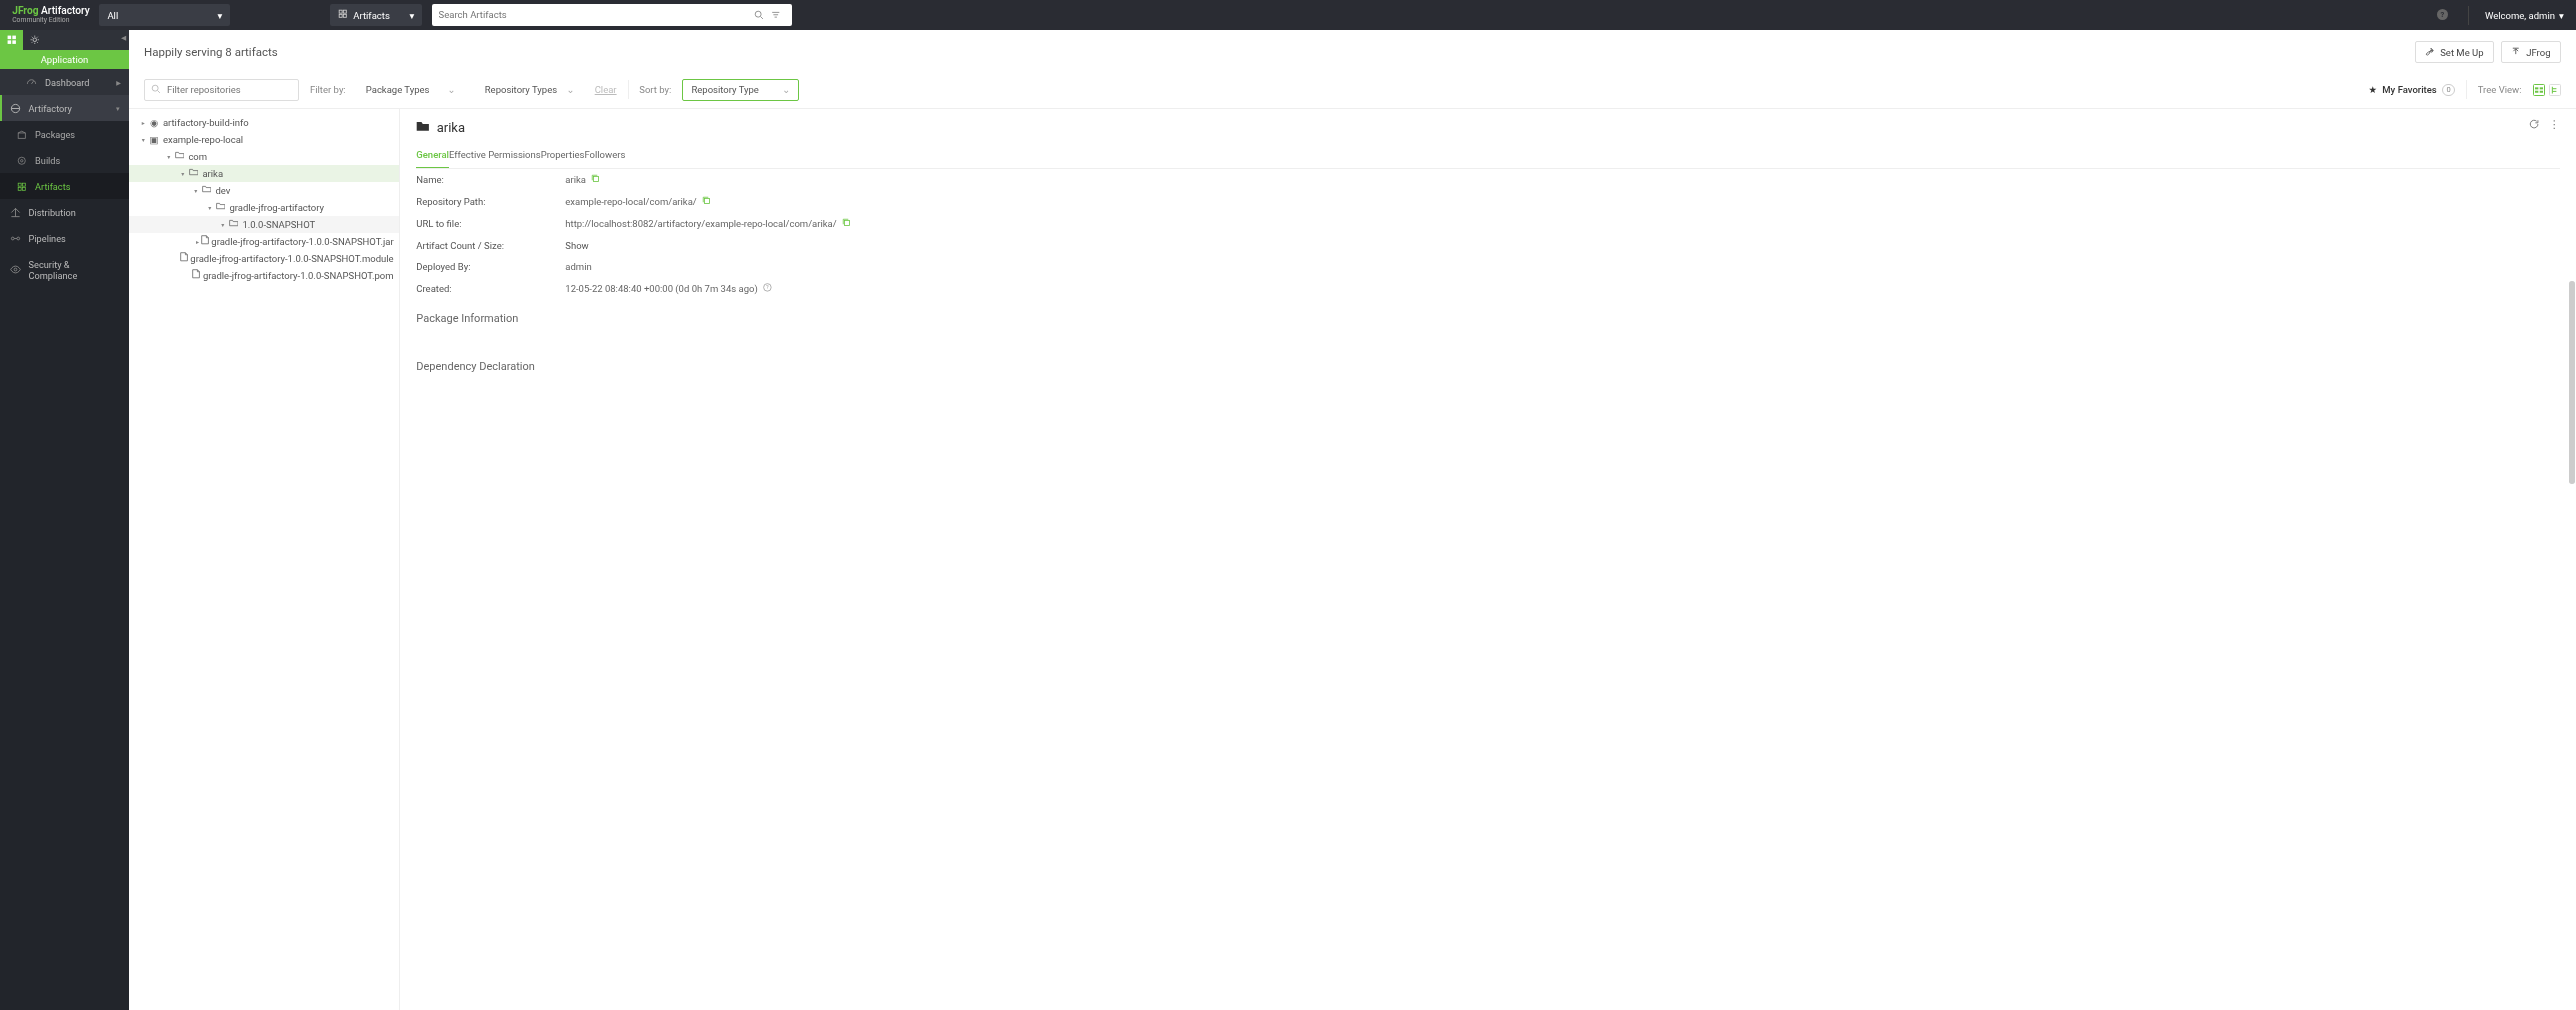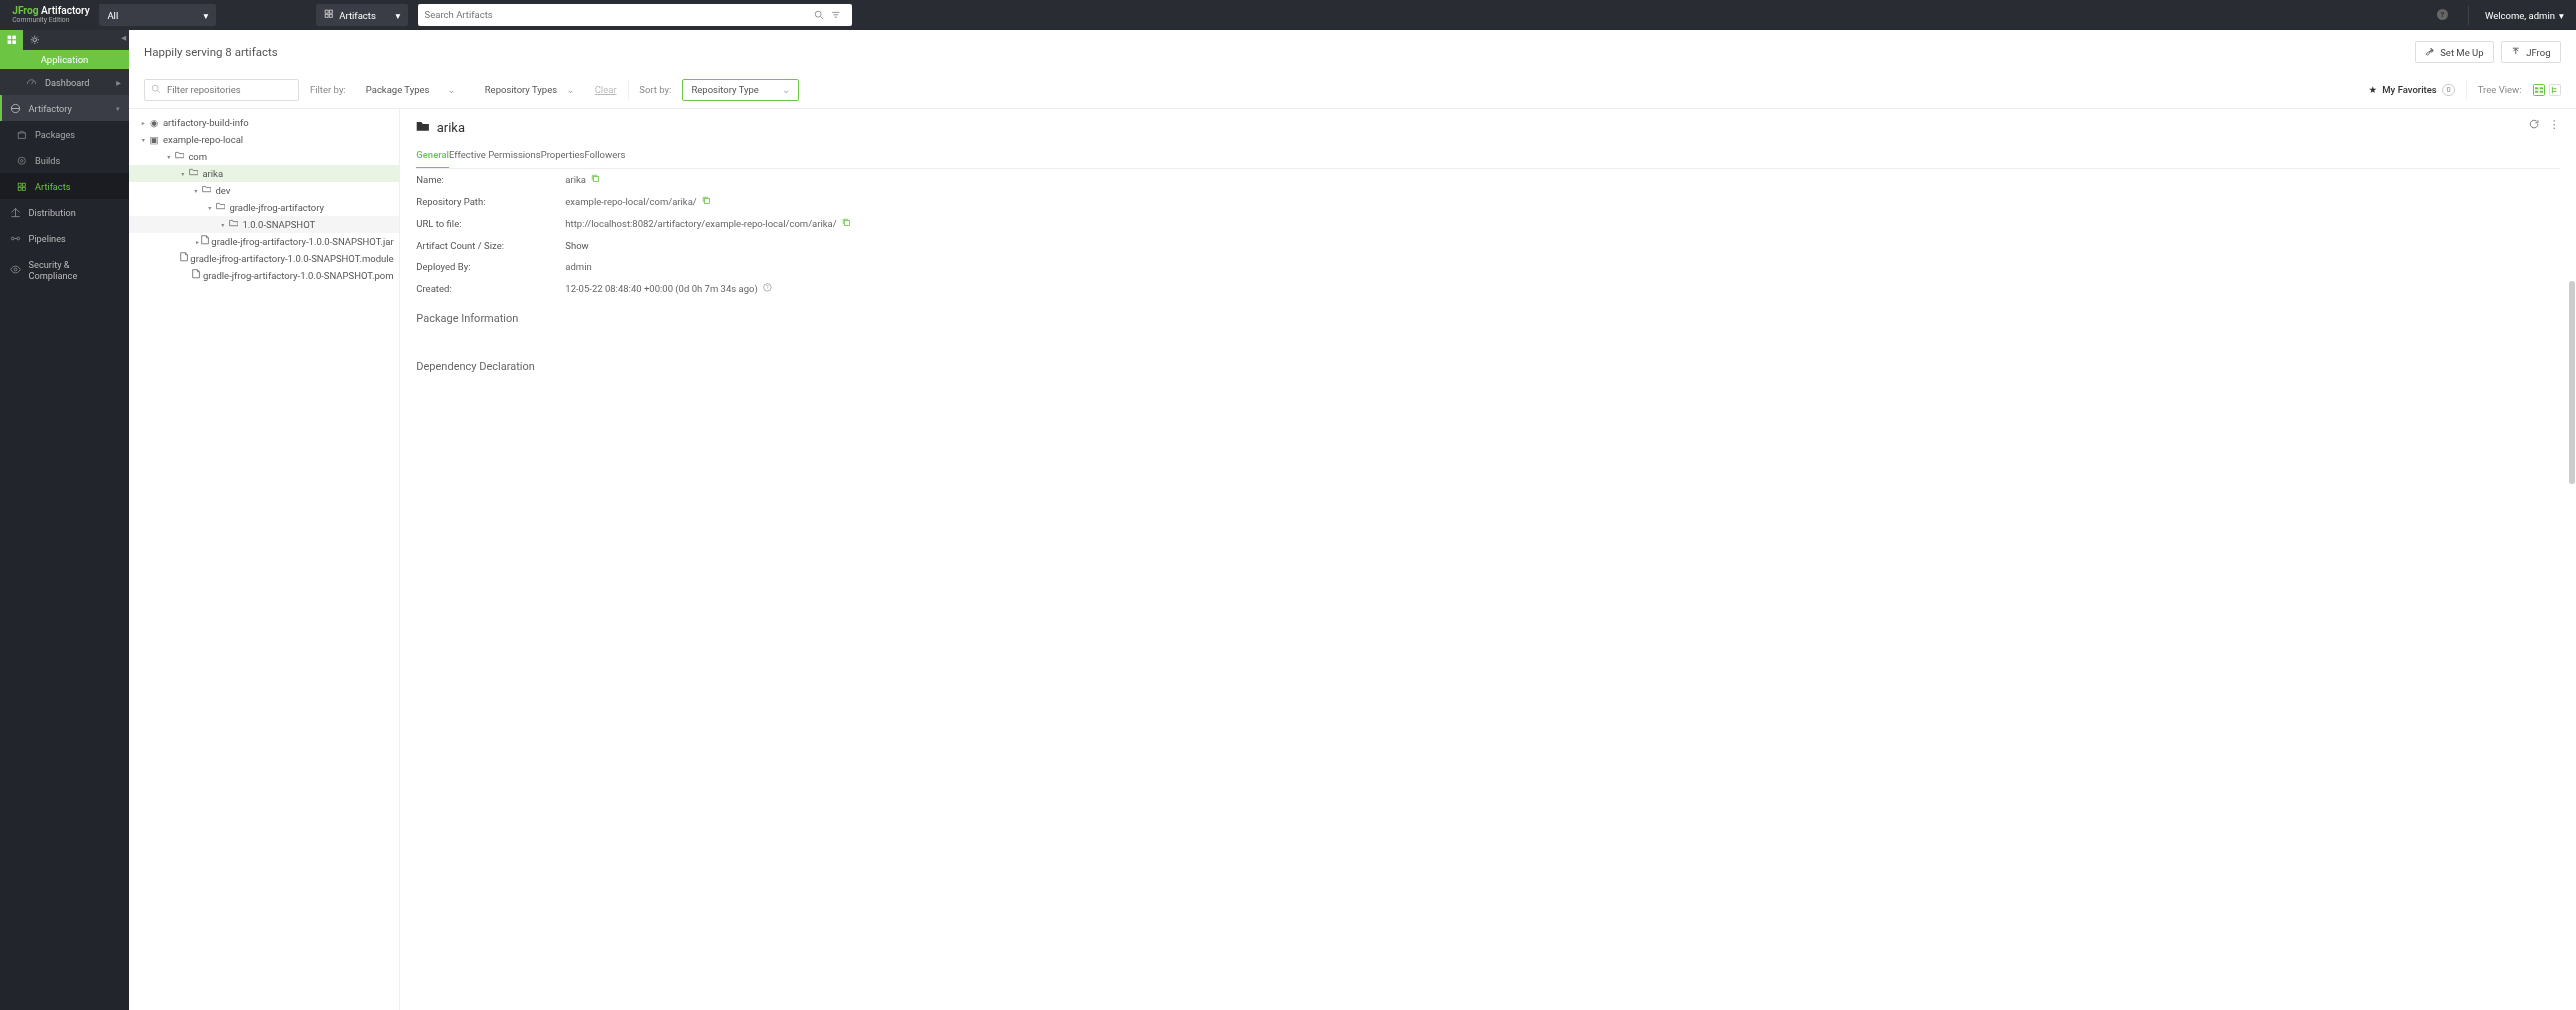--- a/index.html
+++ b/index.html
@@ -6,23 +6,23 @@
 body { background: #fff; color: #333; font-size: 9.5px; }
 .app { display: flex; flex-direction: column; height: 100vh; }
 
 
 .topbar { display: flex; align-items: center; height: 30px; background: #2a2c33; color: #fff; padding: 0 12.2px; gap: 9.5px; }
 .logo { display: flex; flex-direction: column; line-height: 1; }
 .logo-main { font-size: 10.2px; font-weight: 500; }
 .logo-main .j { color: #6cc644; font-weight: 700; }
 .logo-sub { font-size: 6.8px; color: #aaa; margin-top: 1.4px; }
 .topbar .dropdown { display: flex; align-items: center; background: #3a3d45; border-radius: 2px; height: 22px; padding: 0 8.1px; gap: 8.1px; cursor: pointer; font-size: 9.5px; }
-.topbar .dropdown.all { width: 117px; justify-content: space-between; }
+.topbar .dropdown.all { width: 131px; justify-content: space-between; }
 .topbar .dropdown.artifacts { width: 92px; justify-content: space-between; }
-.search-wrap { display: flex; align-items: center; background: #fff; border-radius: 2px; height: 22.4px; width: 434px; padding: 0 6.8px; }
+.search-wrap { display: flex; align-items: center; background: #fff; border-radius: 2px; height: 22.4px; width: 360px; padding: 0 6.8px; }
 .search-wrap input { flex: 1; border: none; outline: none; font-size: 9.5px; color: #333; background: transparent; }
 .search-wrap .icon-btn { background: none; border: none; cursor: pointer; padding: 2.7px 4.1px; color: #888; }
 .topbar-spacer { flex: 1; }
 .topbar .icon-btn { background: none; border: none; cursor: pointer; color: #888; padding: 4.1px; }
 .topbar .divider-v { width: 0.7px; height: 19px; background: #444; margin: 0 6.8px; }
 .welcome { display: flex; align-items: center; gap: 4.1px; font-size: 9.5px; cursor: pointer; }
 
 
 .shell { display: flex; flex: 1; overflow: hidden; }
 

